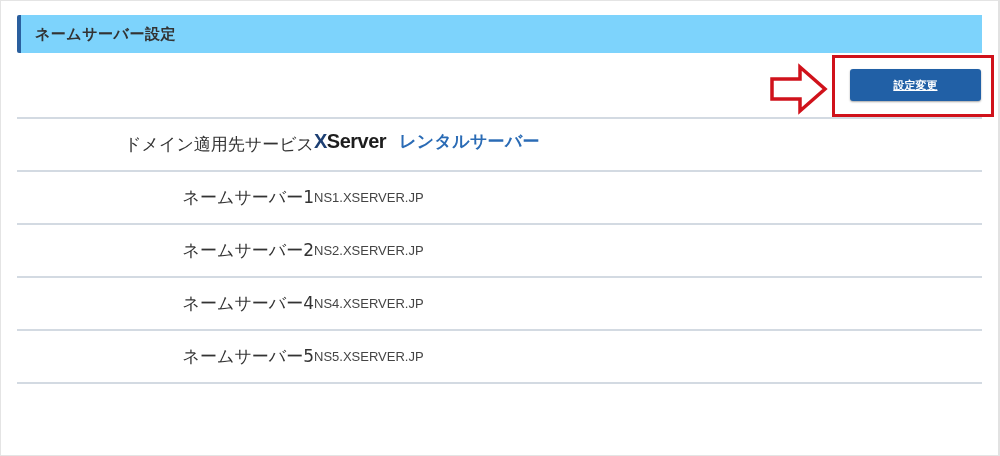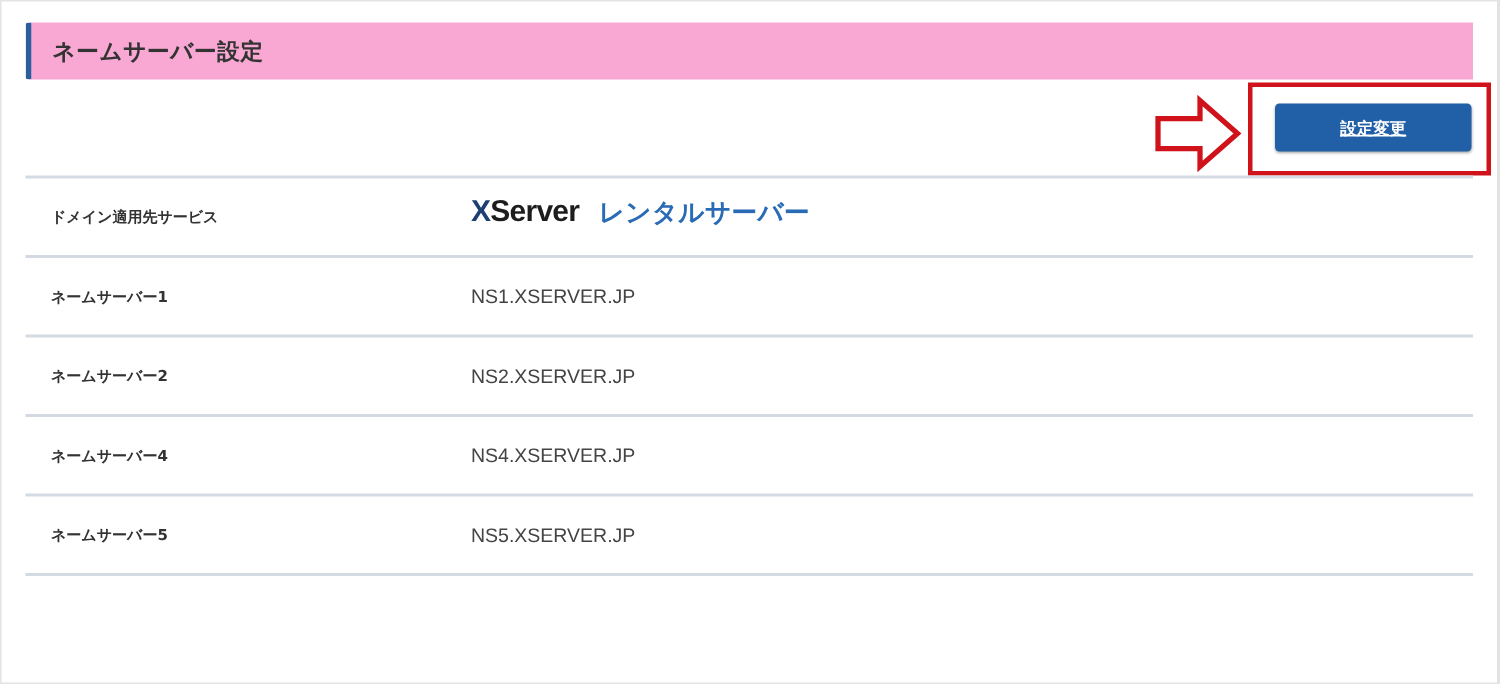--- a/index.html
+++ b/index.html
@@ -21,21 +21,21 @@
       width: 996px; height: 454px;
       border: 1px solid #e4e4e4;
       border-right: 2px solid #e2e2e2;
       box-sizing: border-box;
       width: 1000px; height: 456px;
     }
     .section-header {
       position: absolute;
       left: 17px; top: 15px;
       width: 965px; height: 38px;
-      background: #f9a8d4;
+      background: #7dd3fc;
       box-sizing: border-box;
       border-left: 4px solid #2a5f9e;
       border-radius: 2px 0 0 2px;
       display: flex;
       align-items: center;
       padding-left: 14px;
     }
     .section-title {
       font-size: 15px;
       font-weight: bold;
@@ -87,23 +87,23 @@
       border-collapse: collapse;
     }
     .settings-table tr {
       height: 53px;
       border-top: 2px solid #d3dae2;
     }
     .settings-table tr:last-child {
       border-bottom: 2px solid #d3dae2;
     }
     .settings-table th {
-      text-align: left;
-      font-weight: bold;
-      font-size: 10px;
+      text-align: right;
+      font-weight: normal;
+      font-size: 17px;
       color: #333333;
       padding: 0 0 0 17px;
       width: 280px;
       vertical-align: middle;
     }
     .settings-table td {
       text-align: left;
       font-size: 13px;
       color: #444444;
       padding: 0;

